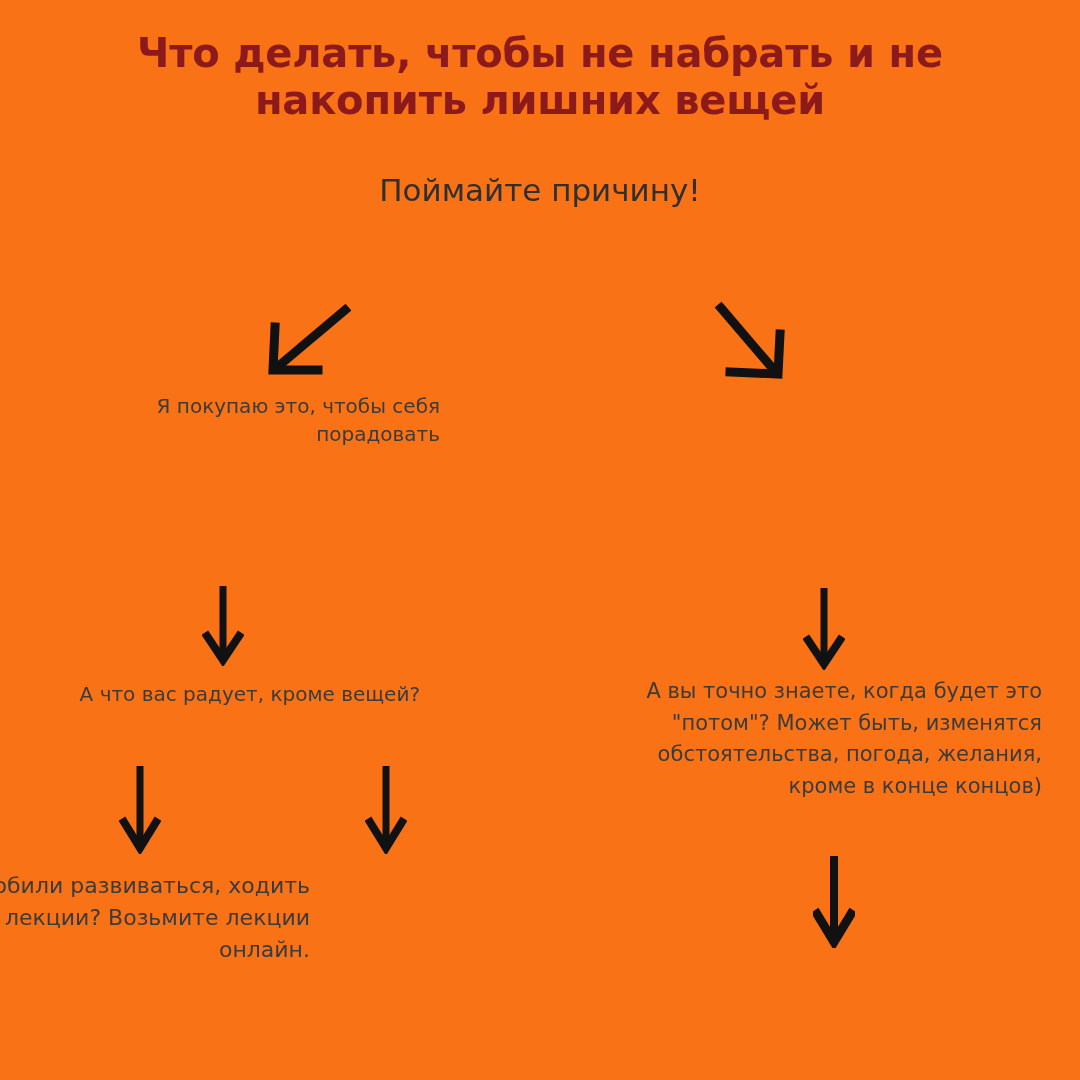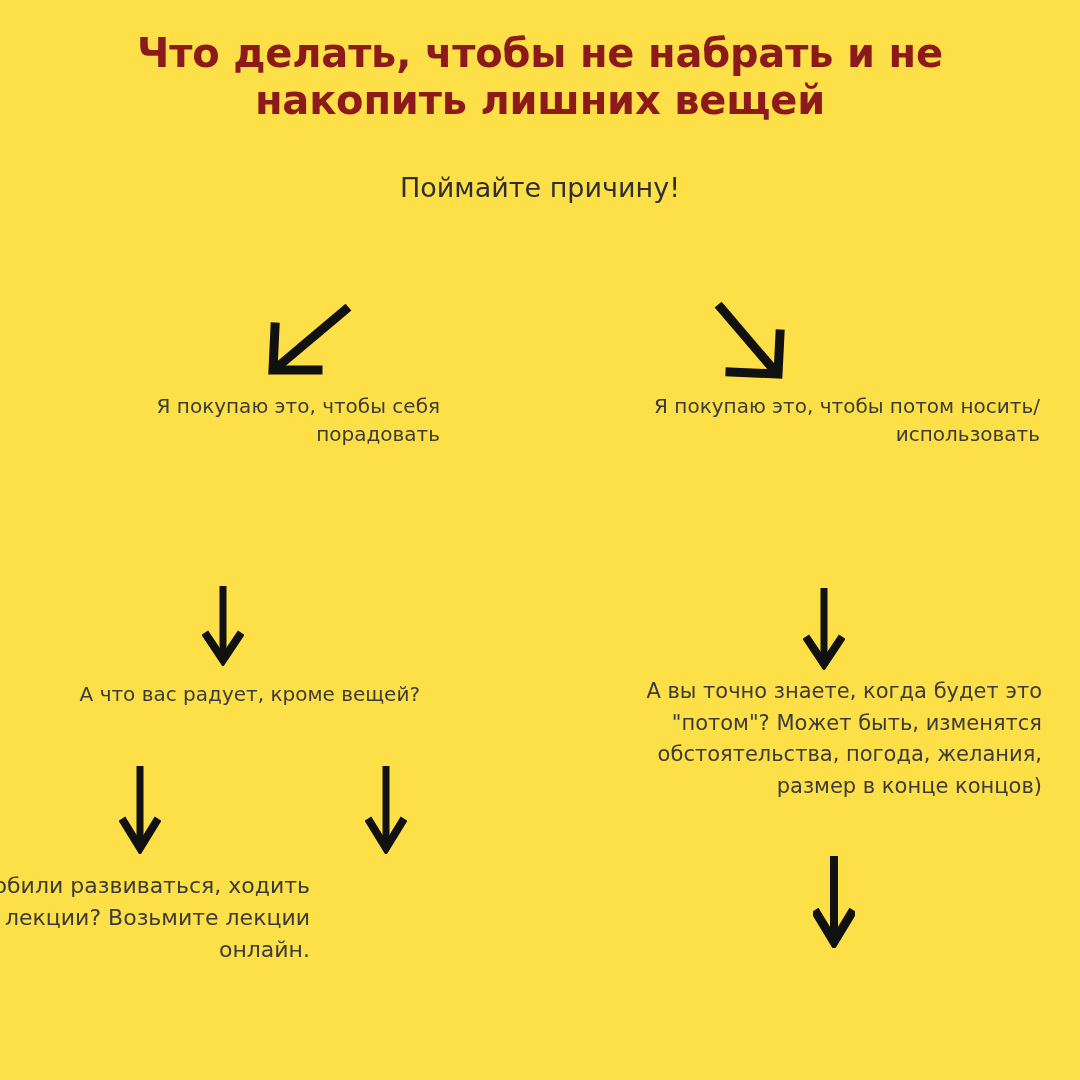--- a/index.html
+++ b/index.html
@@ -5,21 +5,21 @@
 <style>
   html, body {
     margin: 0;
     padding: 0;
     background: #ffffff;
   }
   #canvas {
     position: relative;
     width: 1080px;
     height: 1080px;
-    background: #fde047;
+    background: #f97316;
     overflow: hidden;
     font-family: "DejaVu Sans", "Liberation Sans", sans-serif;
     -webkit-font-smoothing: antialiased;
   }
 
   
   .title {
     position: absolute;
     left: 60px;
     top: 30px;
@@ -32,21 +32,21 @@
     line-height: 1.18;
     letter-spacing: -0.2px;
   }
   .subtitle {
     position: absolute;
     left: 140px;
     top: 172px;
     width: 800px;
     text-align: center;
     color: #2f2f2f;
-    font-size: 27px;
+    font-size: 31px;
     font-weight: 400;
     line-height: 1.2;
   }
 
   
   .node {
     position: absolute;
     text-align: right;
     color: #3b3b3b;
     font-size: 20px;
@@ -101,21 +101,20 @@
     <svg width="100" height="86" viewBox="0 0 100 86">
       <g fill="none" stroke="#111111" stroke-width="9" stroke-linecap="square" stroke-linejoin="miter">
         <line x1="13" y1="8" x2="66" y2="70"></line>
         <polyline points="22,72 70,74 72,34"></polyline>
       </g>
     </svg>
   </div>
 
   <div class="node" id="node-l1">Я покупаю это, чтобы себя порадовать</div>
 
-  <div class="node" id="node-r1">Я покупаю это, чтобы потом носить/ использовать</div>
 
   <div class="arrow" style="left:202px; top:586px;">
     <svg width="42" height="80" viewBox="0 0 42 80">
       <g fill="none" stroke="#111111" stroke-linecap="square" stroke-linejoin="miter">
         <line x1="21" y1="2" x2="21" y2="72" stroke-width="7"></line>
         <polyline points="5,50 21,74 37,50" stroke-width="8"></polyline>
       </g>
     </svg>
   </div>
 
@@ -123,21 +122,21 @@
     <svg width="42" height="82" viewBox="0 0 42 82">
       <g fill="none" stroke="#111111" stroke-linecap="square" stroke-linejoin="miter">
         <line x1="21" y1="2" x2="21" y2="74" stroke-width="7"></line>
         <polyline points="5,52 21,76 37,52" stroke-width="8"></polyline>
       </g>
     </svg>
   </div>
 
   <div class="node" id="node-l2">А что вас радует, кроме вещей?</div>
 
-  <div class="node lg" id="node-r2">А вы точно знаете, когда будет это "потом"? Может быть, изменятся обстоятельства, погода, желания, размер в конце концов)</div>
+  <div class="node lg" id="node-r2">А вы точно знаете, когда будет это "потом"? Может быть, изменятся обстоятельства, погода, желания, кроме в конце концов)</div>
 
   <div class="arrow" style="left:119px; top:766px;">
     <svg width="42" height="88" viewBox="0 0 42 88">
       <g fill="none" stroke="#111111" stroke-linecap="square" stroke-linejoin="miter">
         <line x1="21" y1="2" x2="21" y2="80" stroke-width="7"></line>
         <polyline points="5,56 21,82 37,56" stroke-width="8"></polyline>
       </g>
     </svg>
   </div>
 

